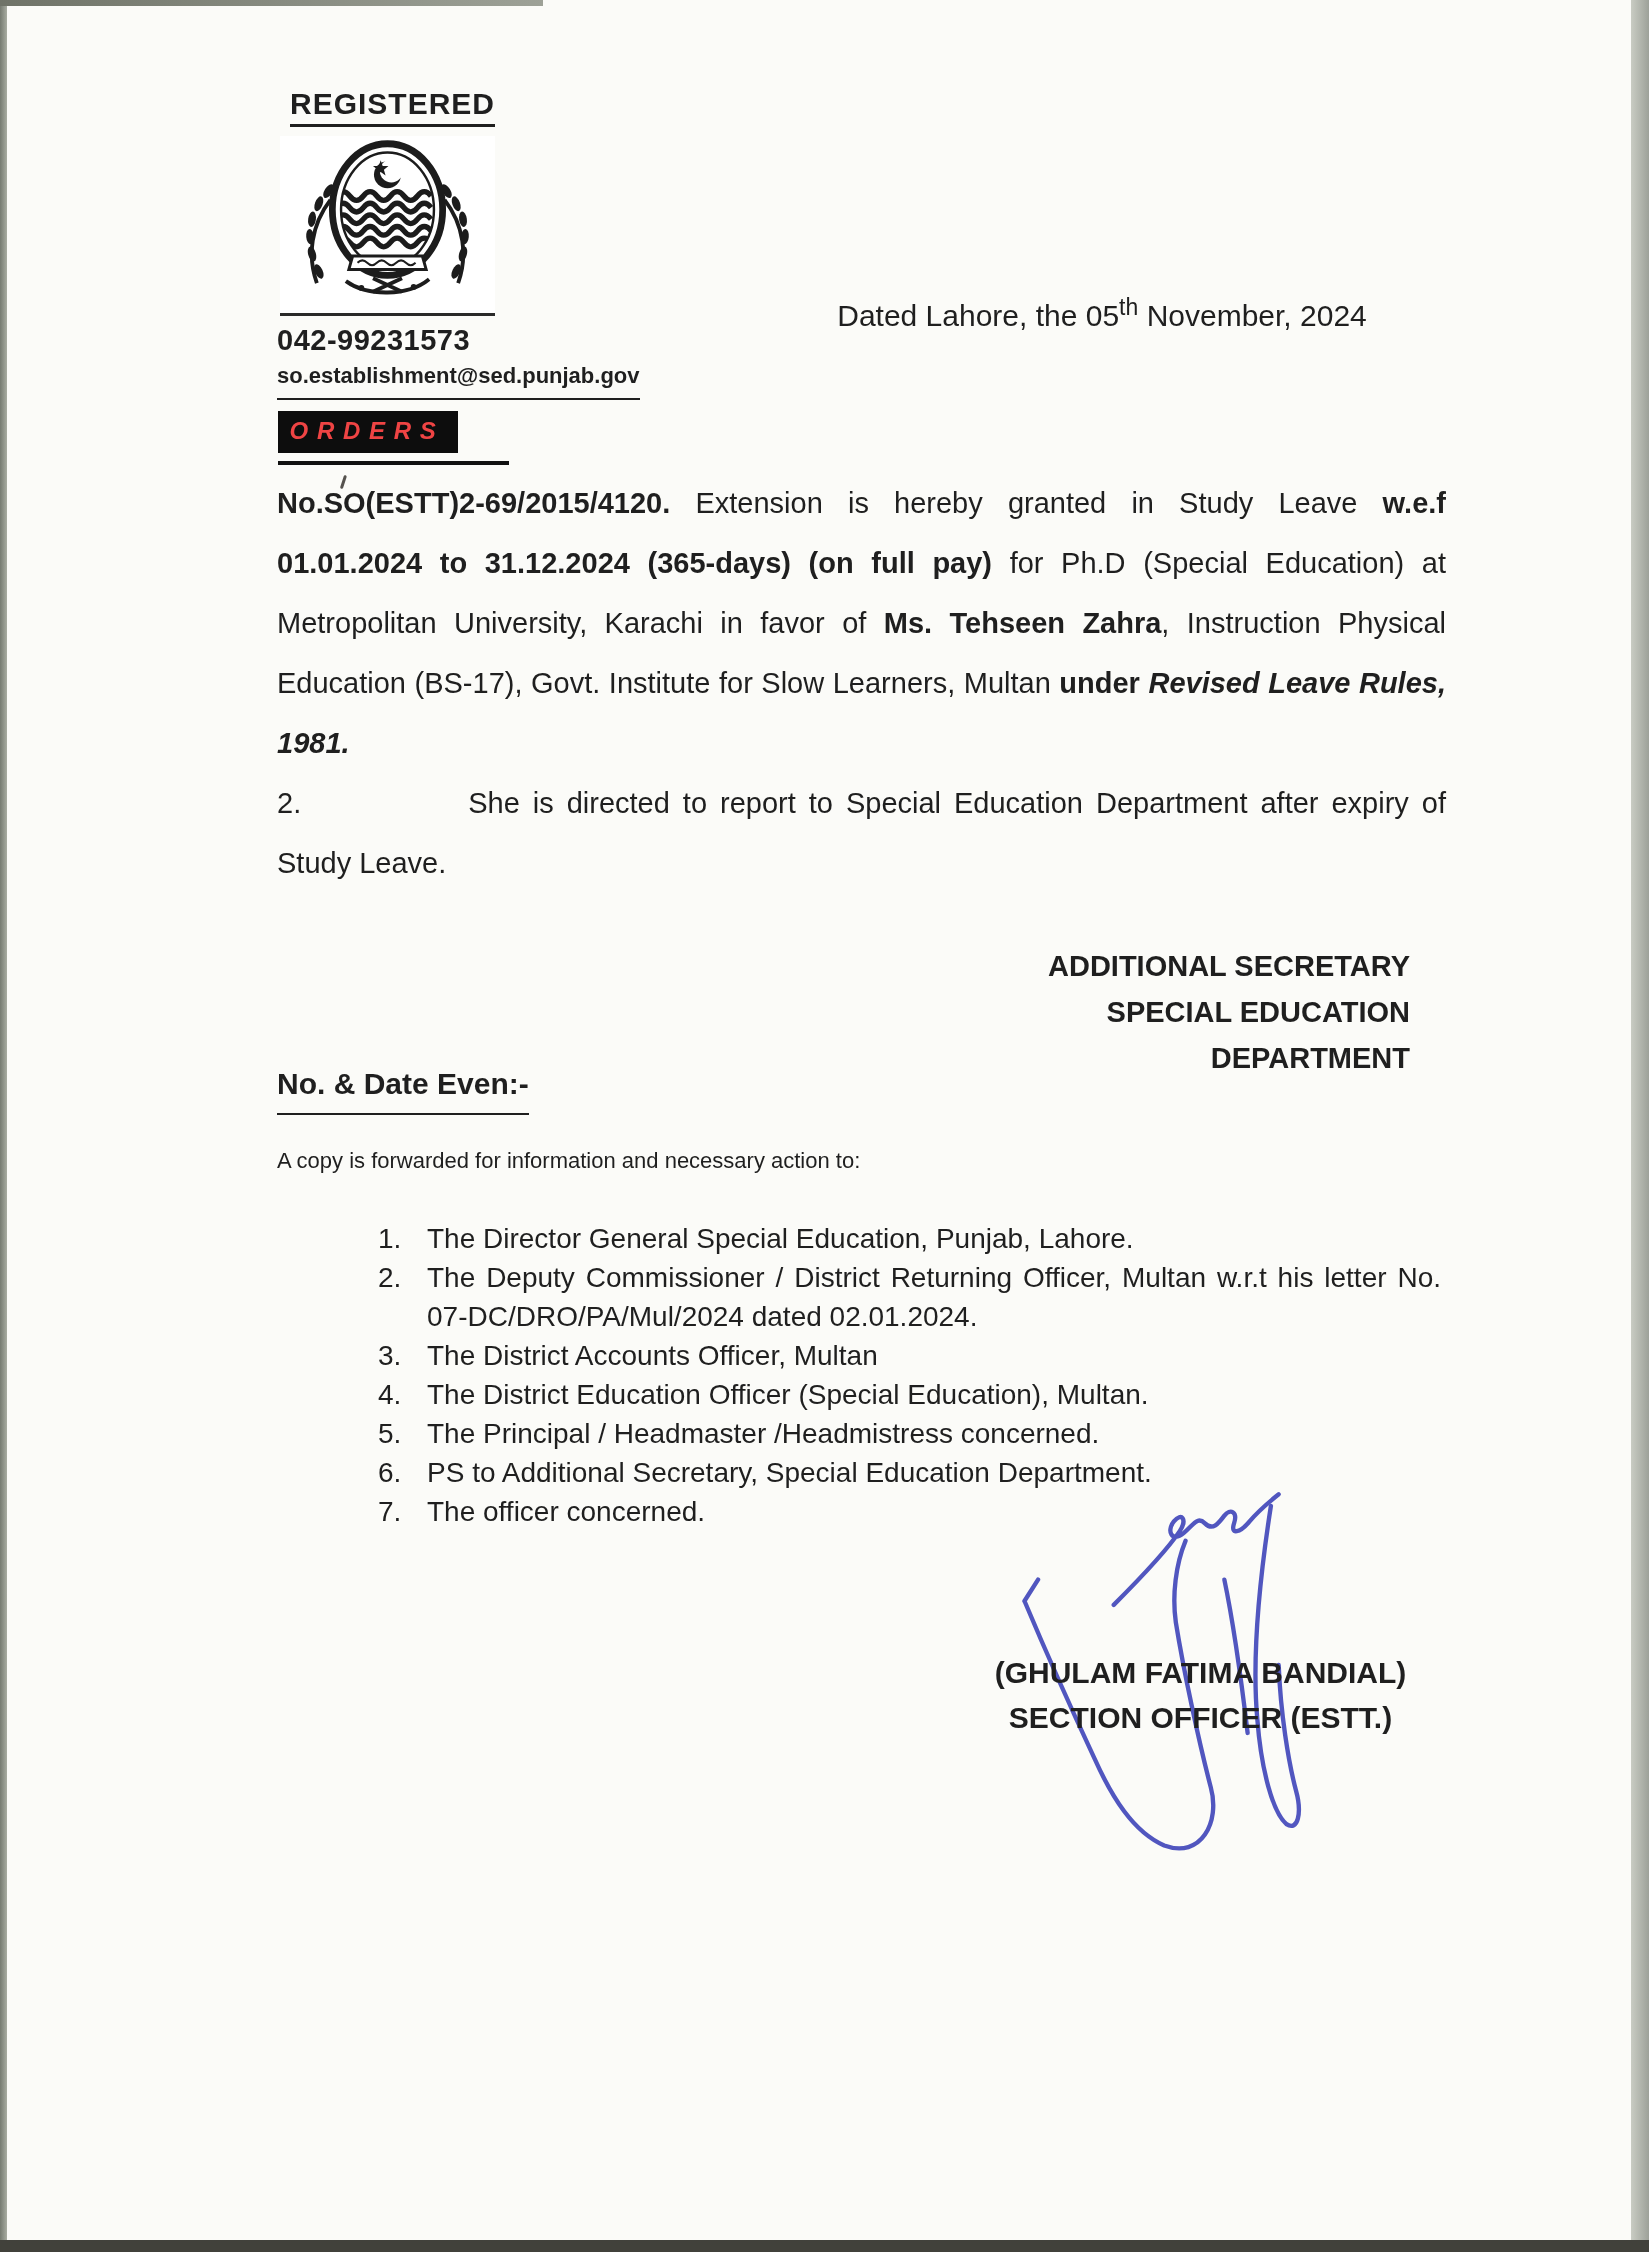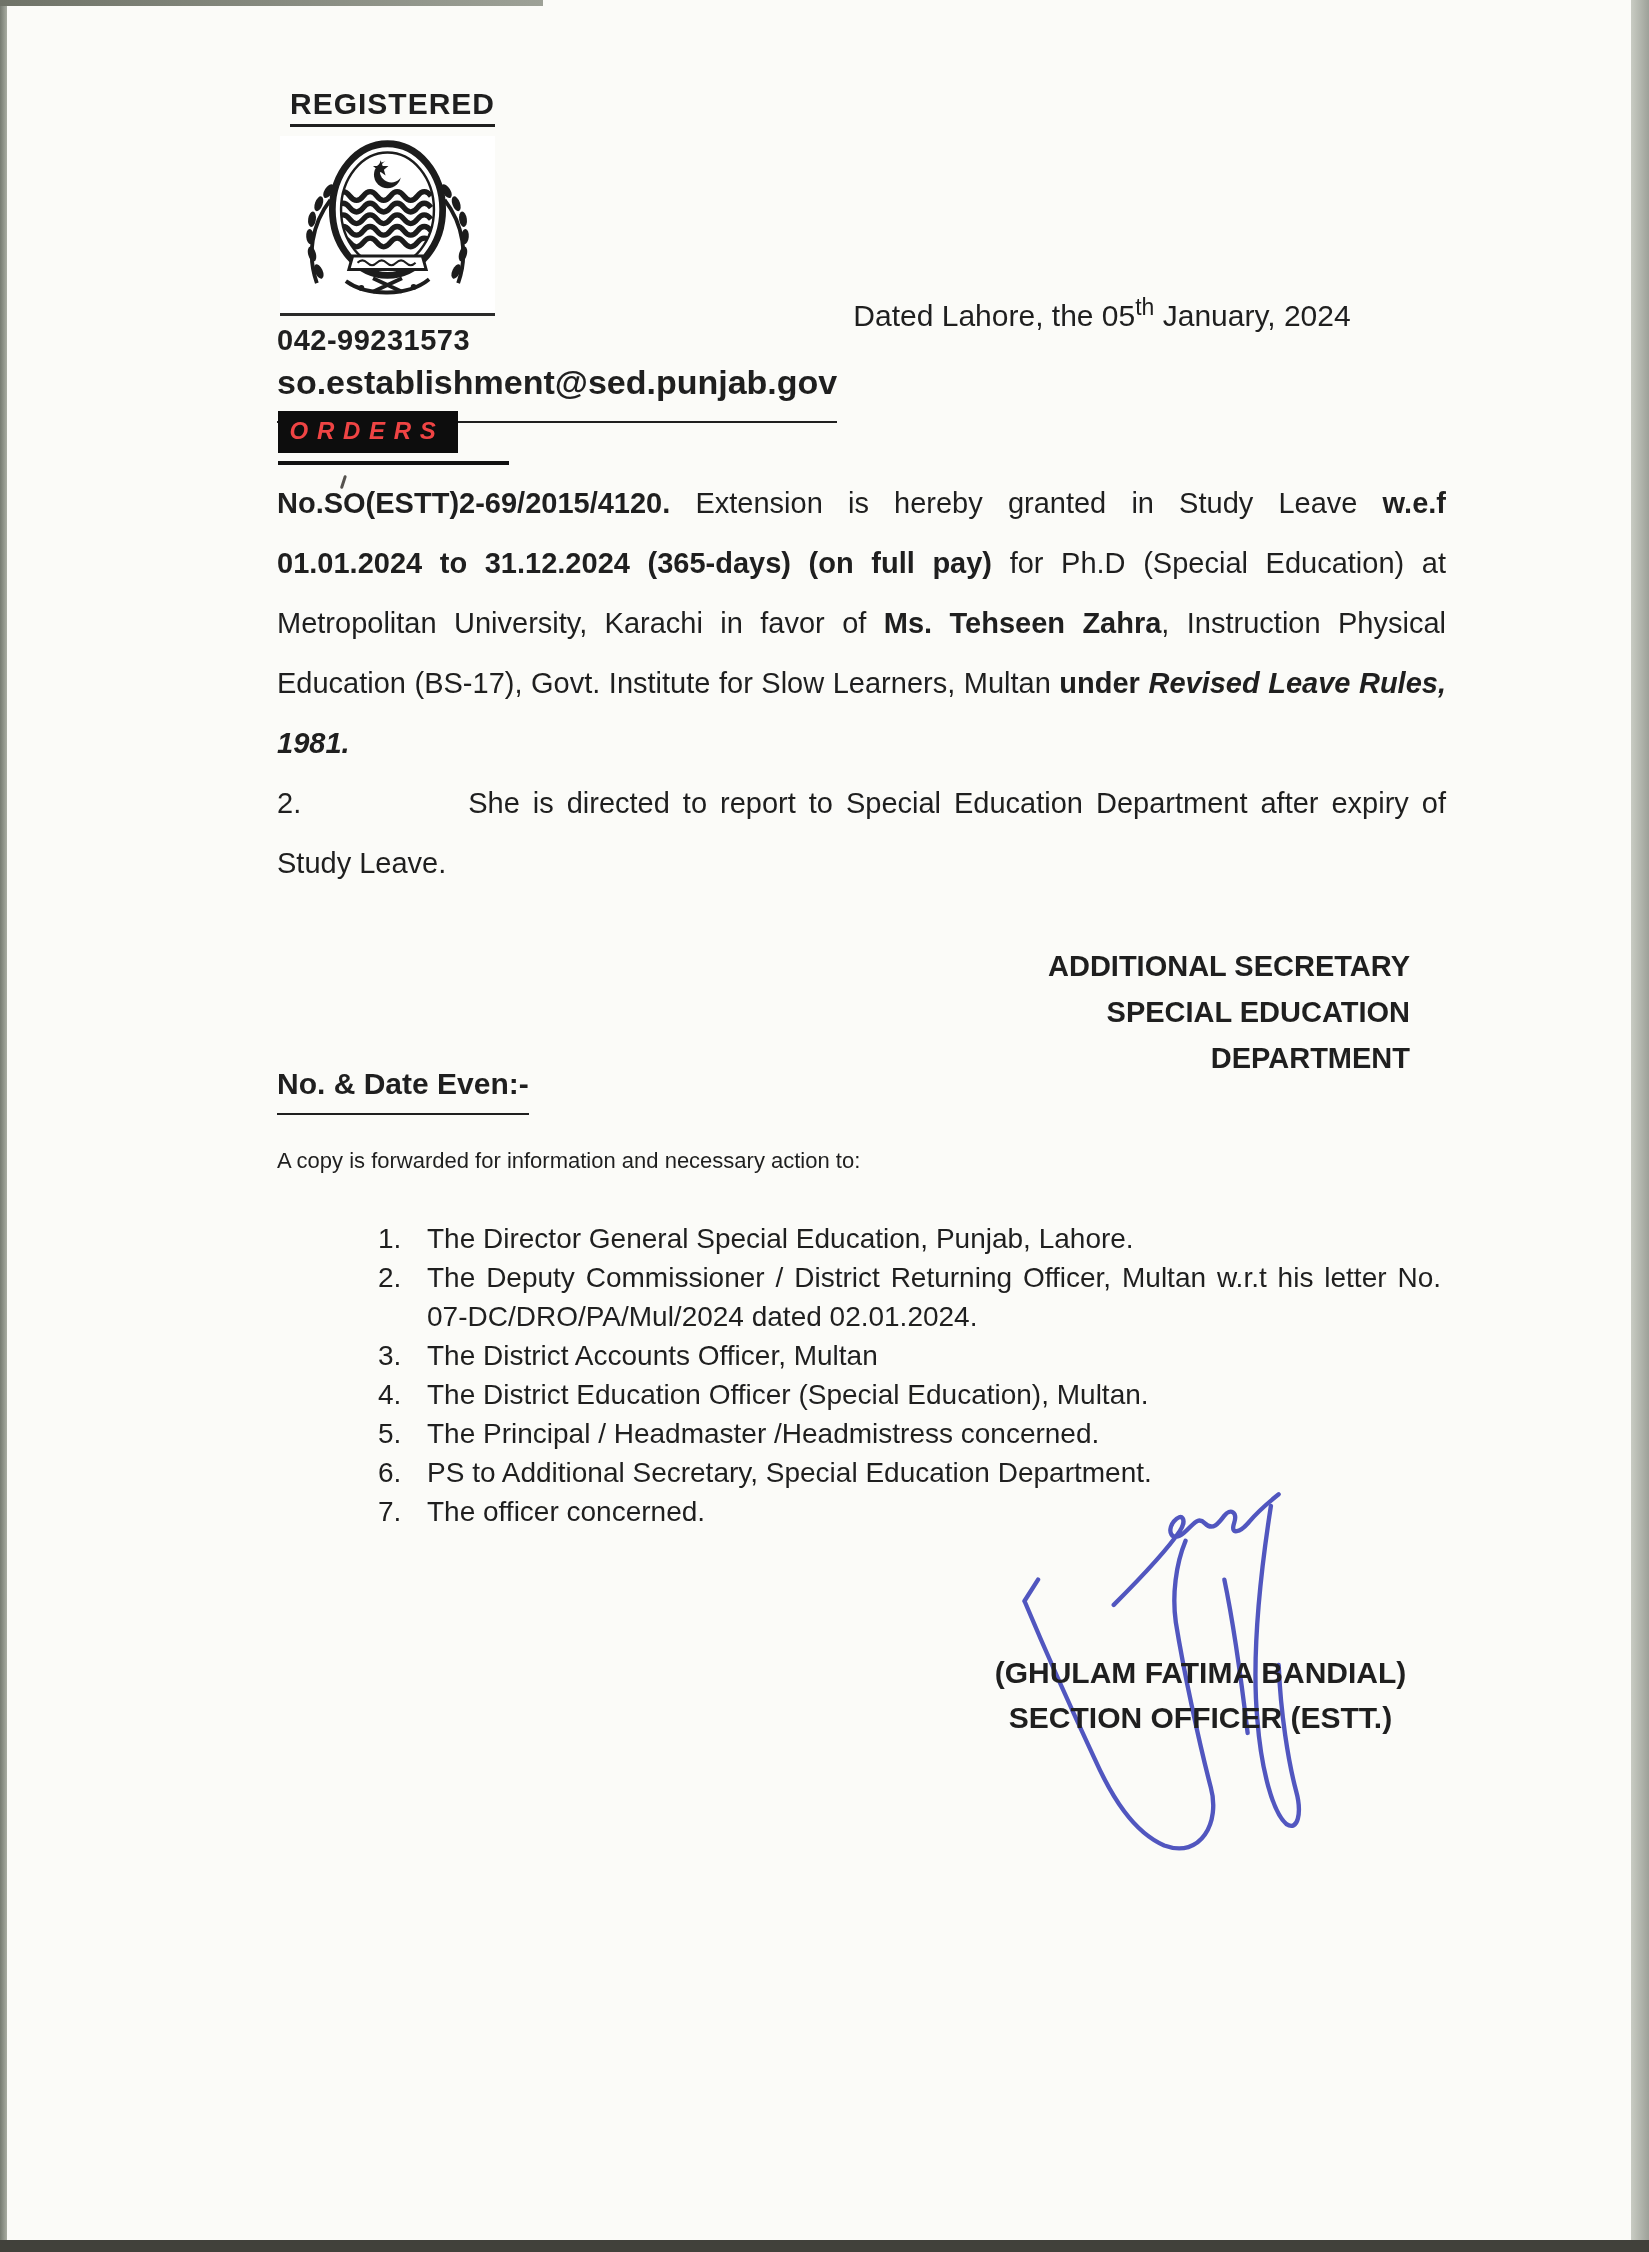--- a/index.html
+++ b/index.html
@@ -28,21 +28,21 @@
   .registered{
     left:290px;top:87px;
     font-size:30px;font-weight:700;letter-spacing:1px;
     border-bottom:3.9px solid var(--ink);padding-bottom:2.9px;
   }
   .logo-box{
     left:280px;top:136px;width:215px;height:180px;
     background:#fff;border-bottom:3.9px solid #2a2a2a;
   }
   .phone{left:277px;top:324px;font-size:29px;font-weight:700;letter-spacing:0.5px;}
-  .email{left:277px;top:363px;font-size:34px;font-weight:700;border-bottom:2.9px solid var(--ink);padding-bottom:19px;}
+  .email{left:277px;top:363px;font-size:22px;font-weight:700;border-bottom:2.9px solid var(--ink);padding-bottom:9px;}
 
   .org-block{left:805px;top:155px;width:594px;text-align:center;}
   .org-line1,.org-line2{font-size:32px;font-weight:700;line-height:40px;}
   .org-address{font-size:27px;line-height:35px;}
   .date-line{left:805px;top:299px;width:594px;text-align:center;font-size:30px;}
   .date-line sup{font-size:23px;vertical-align:super;line-height:0;margin-top:28px;}
 
   .orders-box{
     left:278px;top:411px;
     background:var(--orders-bg);color:#ef4444;
@@ -149,21 +149,21 @@
 
         <path d="M75 124 L147 124 L151 138 L71 138 Z" fill="#ffffff" stroke-width="3"></path>
         <path d="M80 131 q5 -5 10 0 t10 0 t10 0 t10 0 t10 0 t10 0" stroke-width="2"></path>
       </g>
     </svg>
   </div>
 
   <div class="abs phone">042-99231573</div>
   <div class="abs email">so.establishment@sed.punjab.gov</div>
 
-  <div class="abs date-line"><span>Dated Lahore, the 05</span><sup>th</sup><span> January, 2024</span></div>
+  <div class="abs date-line"><span>Dated Lahore, the 05</span><sup>th</sup><span> November, 2024</span></div>
 
   <div class="abs orders-box">ORDERS</div>
   <div class="abs orders-underline"></div>
   <div class="abs stray-mark"></div>
 
   <div class="abs body-par par1"><span class="b">No.SO(ESTT)2-69/2015/4120.</span><span> Extension is hereby granted in Study Leave </span><span class="b">w.e.f 01.01.2024 to 31.12.2024 (365-days) (on full pay)</span><span> for Ph.D (Special Education) at Metropolitan University, Karachi in favor of </span><span class="b">Ms. Tehseen Zahra</span><span>, Instruction Physical Education (BS-17), Govt. Institute for Slow Learners, Multan </span><span class="b">under </span><span class="b i">Revised Leave Rules, 1981.</span></div>
 
   <div class="abs body-par par2"><span>2.</span><span class="tab-gap"></span><span>She is directed to report to Special Education Department after expiry of Study Leave.</span></div>
 
   <div class="abs signatory">

